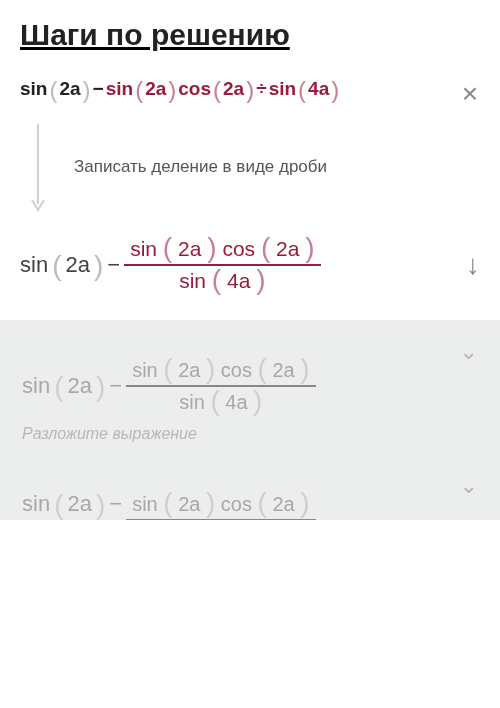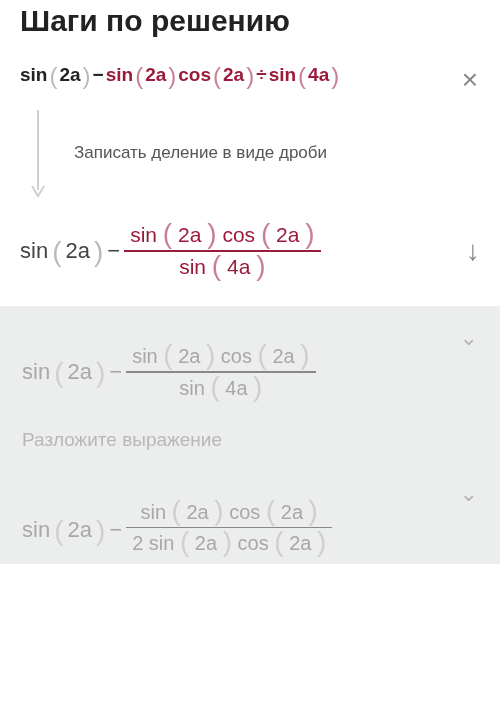--- a/index.html
+++ b/index.html
@@ -1,17 +1,17 @@
 <!DOCTYPE html>
 <html><head>
 <meta charset="utf-8">
 <style>
 * { margin: 0; padding: 0; box-sizing: border-box; }
 body { font-family: Arial, Helvetica, sans-serif; width: 500px; height: 708px; overflow: hidden; background: #fff; }
-.header { padding: 4px 20px 10px; }
+.header { padding: 18px 20px 10px; text-decoration: underline; }
 .title { font-size: 30px; font-weight: 700; color: #222; }
 .section-top { padding: 16px 20px 24px; position: relative; border-bottom: 1px solid #eee; }
 .close-x { position: absolute; top: 16px; right: 22px; color: #888; font-size: 28px; cursor: pointer; }
 .expr1 { font-size: 19px; font-weight: 700; color: #222; display: flex; align-items: center; flex-wrap: nowrap; gap: 2px; }
 .expr1 .maroon { color: #9b1b3b; }
 .step-note { display: flex; align-items: center; gap: 26px; margin: 22px 0 22px 8px; }
 .arrow-down-line { width: 20px; height: 90px; position: relative; }
 .arrow-down-line svg { position: absolute; top: 0; left: 0; }
 .note-text { font-size: 17px; color: #555; }
 .expr2 { display: flex; align-items: center; font-size: 22px; color: #444; gap: 4px; }
@@ -22,21 +22,21 @@
 .right-arrow { color: #888; font-size: 28px; margin-left: 12px; }
 .paren { color: #bbb; font-weight: 400; }
 .section-overlay { background: #eceded; padding-top: 6px; position: relative; }
 .card { background: #eceded; padding: 28px 22px 18px; position: relative; }
 .card .chev { position: absolute; top: 12px; right: 22px; color: #b5b5b5; font-size: 22px; }
 .expr-gray { display: flex; align-items: center; font-size: 22px; color: #a8a8a8; gap: 4px; }
 .frac-gray { display: inline-flex; flex-direction: column; align-items: center; color: #a8a8a8; font-size: 20px; }
 .frac-gray .num, .frac-gray .den { padding: 3px 6px; }
 .frac-gray .bar { width: 100%; height: 1.5px; background: #888; }
 .paren-gray { color: #cfcfcf; }
-.sublabel { font-size: 19px; color: #b8b8b8; margin-top: 26px; }
+.sublabel { font-size: 16px; color: #b8b8b8; margin-top: 8px; font-style: italic; }
 .card2 { background: #eceded; padding: 28px 22px 0; position: relative; }
 .card2 .chev { position: absolute; top: 12px; right: 22px; color: #b5b5b5; font-size: 22px; }
 .cut { height: 36px; overflow: hidden; }
 .bigparen { font-size: 28px; line-height: 0.7; position: relative; top: 1px; }
 .bigparen-s { font-size: 24px; line-height: 0.7; position: relative; top: 1px; }
 </style>
 </head>
 <body>
 
 <div class="header">
@@ -153,27 +153,16 @@
           <span>sin</span>
           <span class="paren-gray bigparen">(</span>
           <span>2a</span>
           <span class="paren-gray bigparen">)</span>
           <span>cos</span>
           <span class="paren-gray bigparen">(</span>
           <span>2a</span>
           <span class="paren-gray bigparen">)</span>
         </span>
         <span class="bar"></span>
-        <span class="den cut">
-          <span>2</span>
-          <span>sin</span>
-          <span class="paren-gray bigparen">(</span>
-          <span>2a</span>
-          <span class="paren-gray bigparen">)</span>
-          <span>cos</span>
-          <span class="paren-gray bigparen">(</span>
-          <span>2a</span>
-          <span class="paren-gray bigparen">)</span>
-        </span>
       </span>
     </div>
   </div>
 </div>
 
 </body></html>

